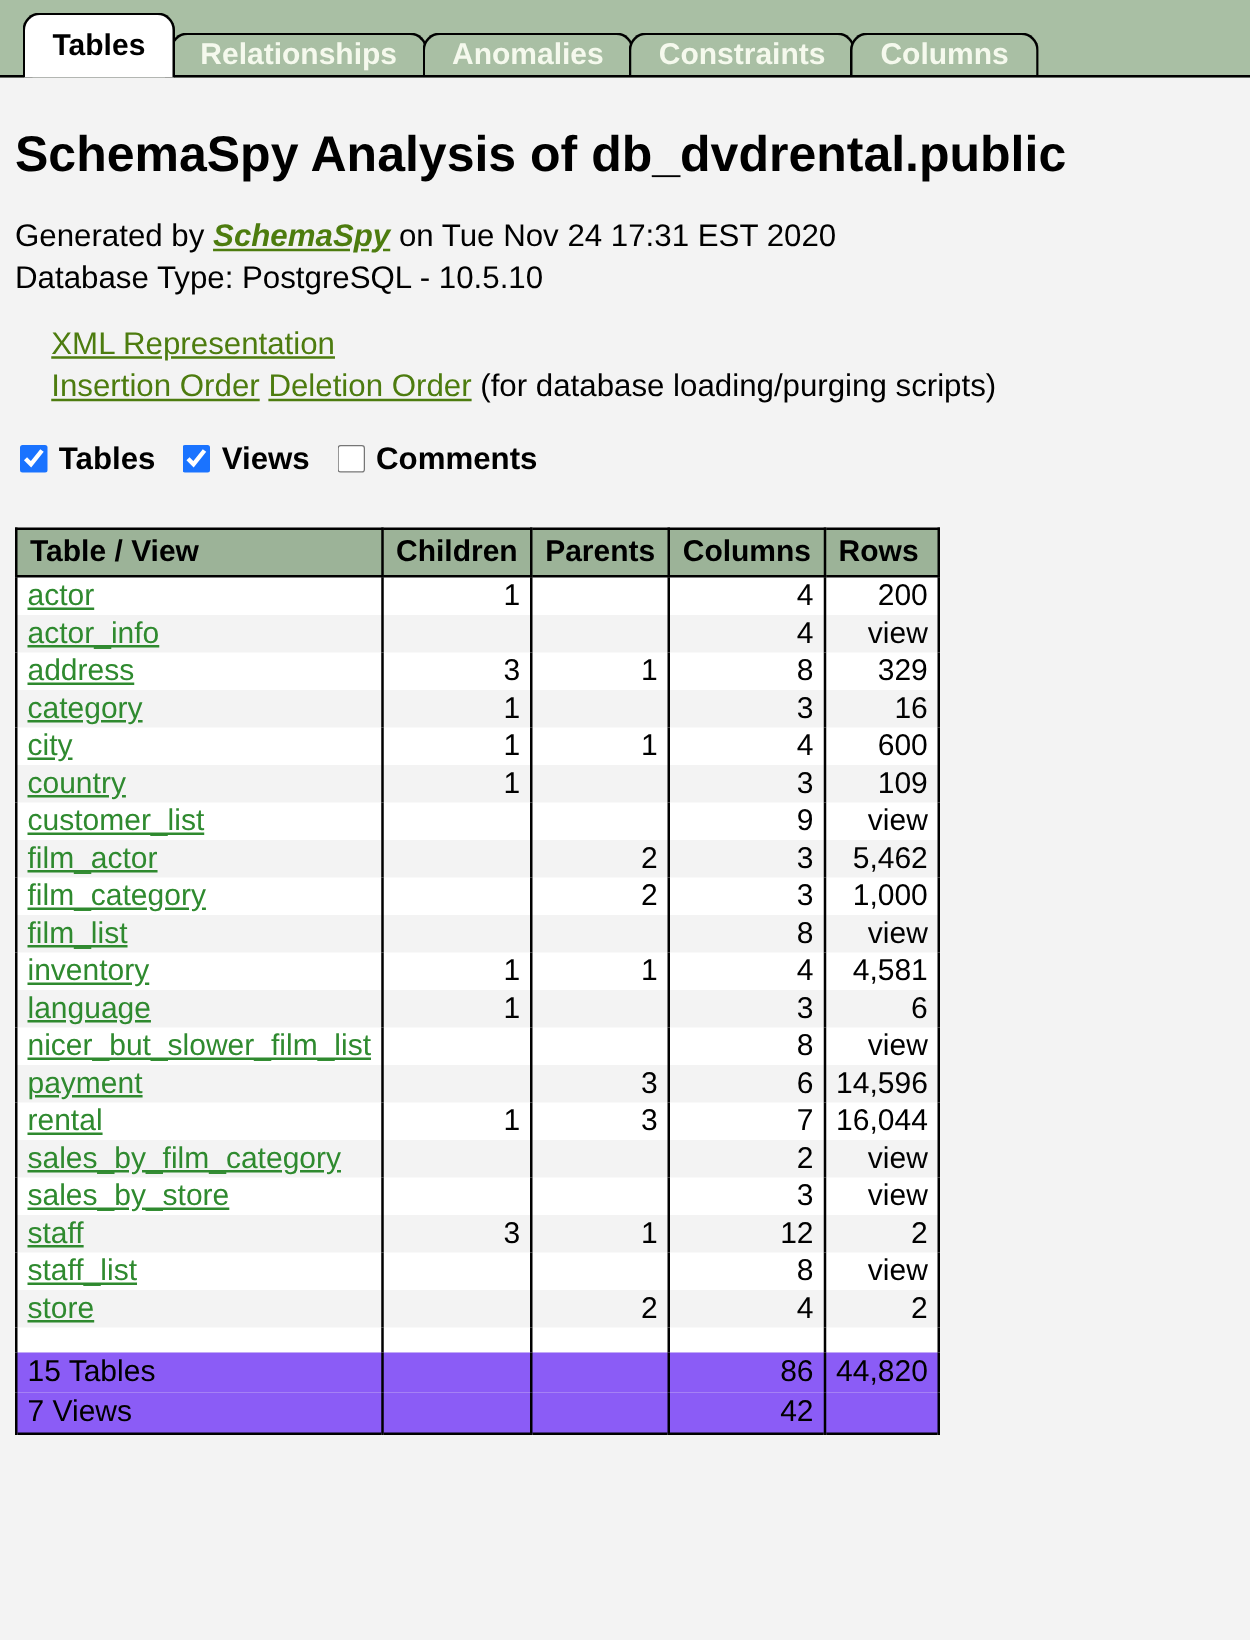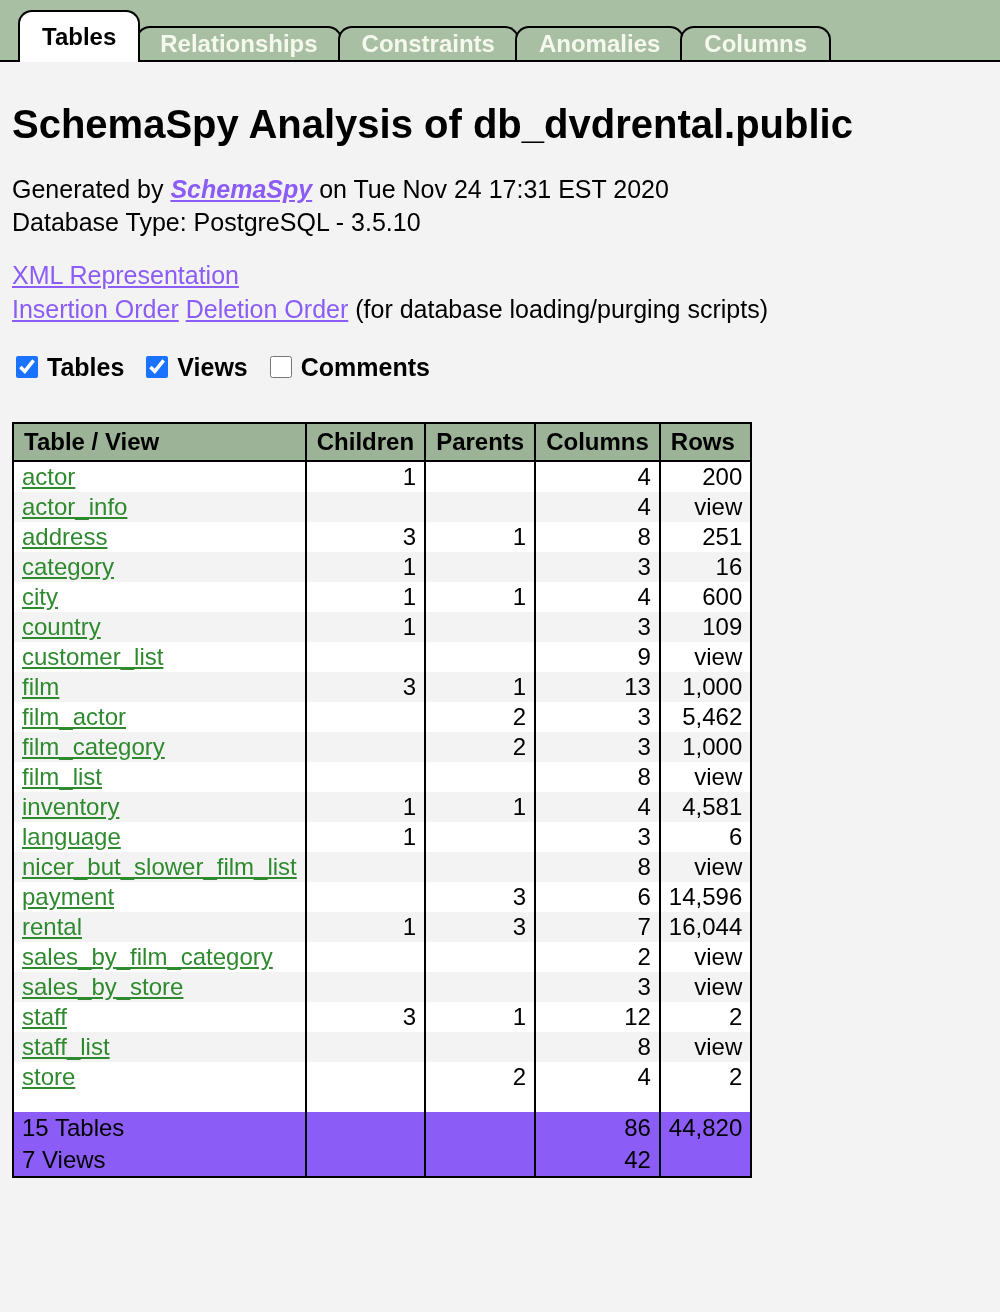--- a/index.html
+++ b/index.html
@@ -46,23 +46,23 @@
   }
   h1 {
     font-size: 40px;
     margin: 22px 0 28px 0;
     font-weight: bold;
   }
   .meta-line {
     font-size: 25px;
     margin-bottom: 4px;
   }
-  a.green { color: #8b5cf6; text-decoration: underline; }
+  a.green { color: #4d7c0f; text-decoration: underline; }
   a.bold-italic { font-style: italic; font-weight: bold; }
-  .links-block { margin-top: 22px; font-size: 25px; line-height: 1.35; }
+  .links-block { margin-top: 22px; font-size: 25px; line-height: 1.35; margin-left: 29px; }
   .filters {
     margin-top: 26px;
     font-size: 25px;
     font-weight: bold;
     display: flex;
     gap: 18px;
     align-items: center;
   }
   .filters label { display: inline-flex; align-items: center; gap: 6px; cursor: pointer; font-weight: bold; }
   .filters input[type=checkbox] {
@@ -105,38 +105,38 @@
 <body>
 
 <div class="banner">
   <div class="tab active">
       <span>Tables</span>
     </div>
   <div class="tab">
       <span>Relationships</span>
     </div>
   <div class="tab">
+      <span>Anomalies</span>
+    </div>
+  <div class="tab">
       <span>Constraints</span>
-    </div>
-  <div class="tab">
-      <span>Anomalies</span>
     </div>
   <div class="tab">
       <span>Columns</span>
     </div>
 </div>
 
 <div class="content">
 
   <h1>SchemaSpy Analysis of db_dvdrental.public</h1>
 
   <div class="meta-line">
     <span>Generated by </span><a href="#" class="green bold-italic">SchemaSpy</a><span> on Tue Nov 24 17:31 EST 2020</span>
   </div>
-  <div class="meta-line">Database Type: PostgreSQL - 3.5.10</div>
+  <div class="meta-line">Database Type: PostgreSQL - 10.5.10</div>
 
   <div class="links-block">
     <div><a href="#" class="green">XML Representation</a></div>
     <div>
       <a href="#" class="green">Insertion Order</a>
       <a href="#" class="green">Deletion Order</a><span> (for database loading/purging scripts)</span>
     </div>
   </div>
 
   <div class="filters">
@@ -177,21 +177,21 @@
           <td class="num"></td>
           <td class="num"></td>
           <td class="num">4</td>
           <td class="num">view</td>
         </tr>
         <tr>
           <td><a href="#">address</a></td>
           <td class="num">3</td>
           <td class="num">1</td>
           <td class="num">8</td>
-          <td class="num">251</td>
+          <td class="num">329</td>
         </tr>
         <tr>
           <td><a href="#">category</a></td>
           <td class="num">1</td>
           <td class="num"></td>
           <td class="num">3</td>
           <td class="num">16</td>
         </tr>
         <tr>
           <td><a href="#">city</a></td>
@@ -206,27 +206,20 @@
           <td class="num"></td>
           <td class="num">3</td>
           <td class="num">109</td>
         </tr>
         <tr>
           <td><a href="#">customer_list</a></td>
           <td class="num"></td>
           <td class="num"></td>
           <td class="num">9</td>
           <td class="num">view</td>
-        </tr>
-        <tr>
-          <td><a href="#">film</a></td>
-          <td class="num">3</td>
-          <td class="num">1</td>
-          <td class="num">13</td>
-          <td class="num">1,000</td>
         </tr>
         <tr>
           <td><a href="#">film_actor</a></td>
           <td class="num"></td>
           <td class="num">2</td>
           <td class="num">3</td>
           <td class="num">5,462</td>
         </tr>
         <tr>
           <td><a href="#">film_category</a></td>

